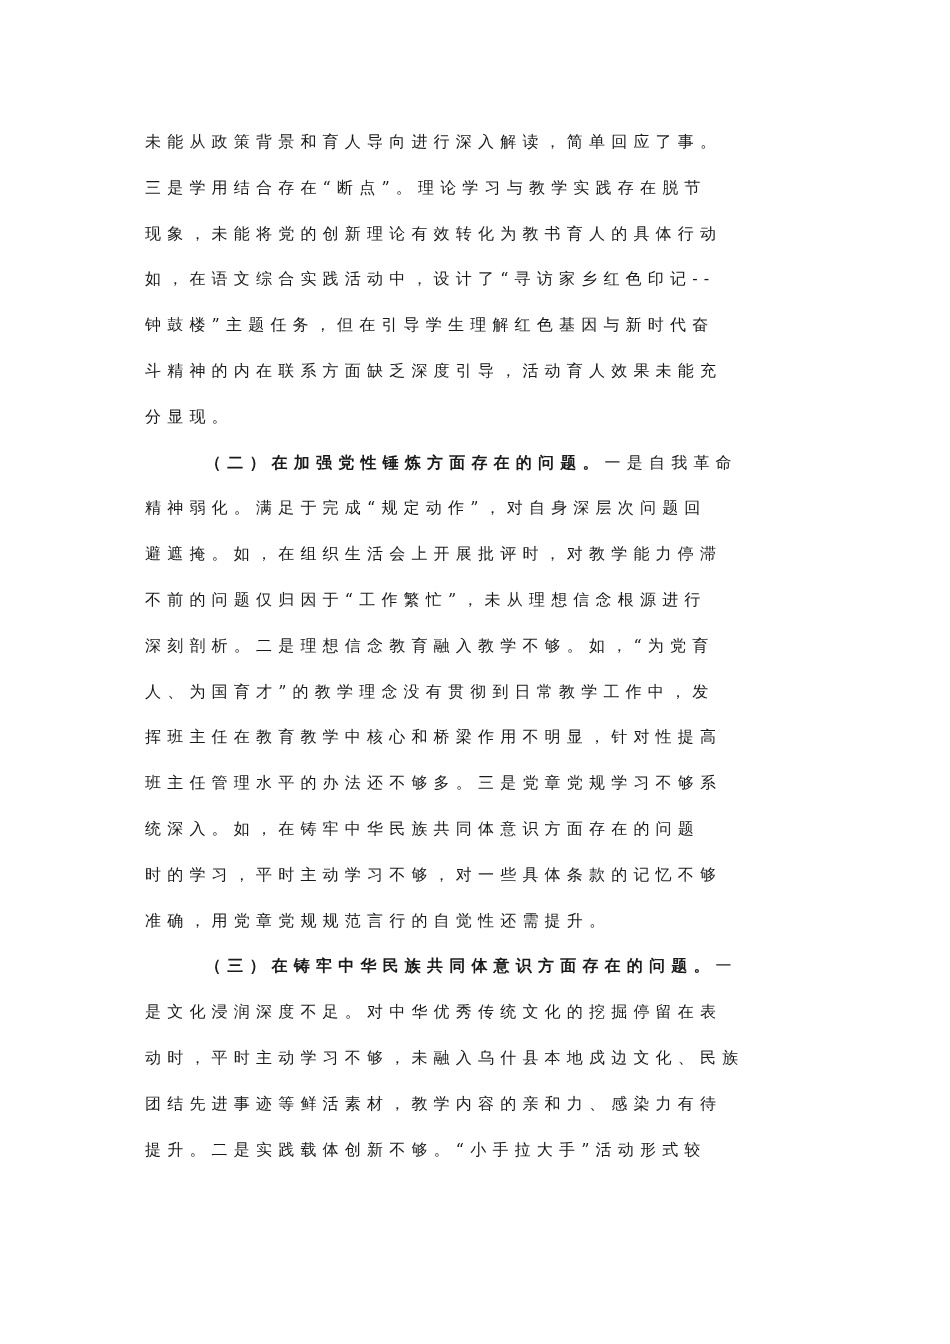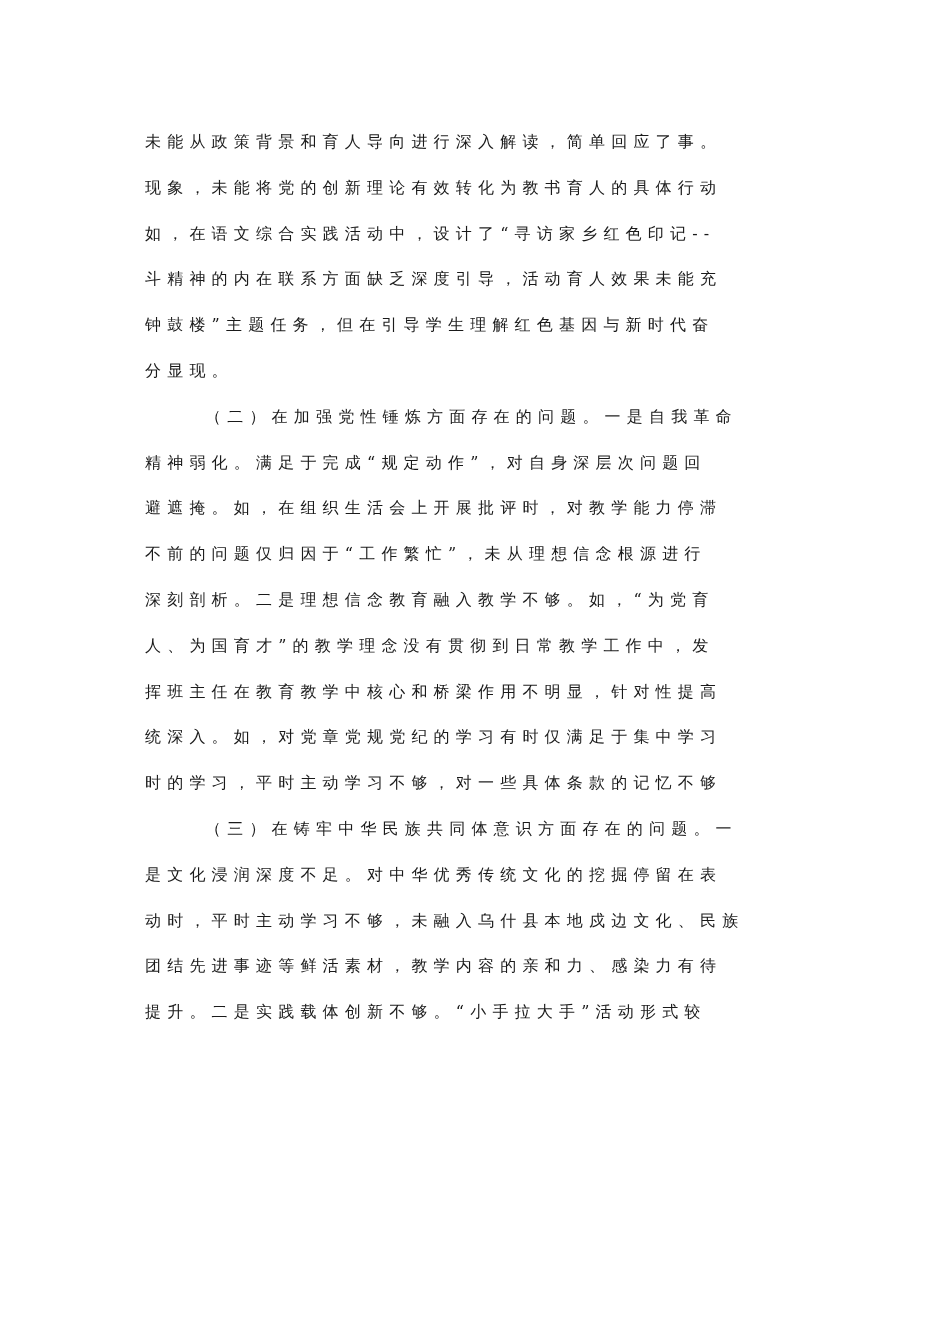--- a/index.html
+++ b/index.html
@@ -34,48 +34,51 @@
       line-height: 45.8px;
       font-size: 16px;
       letter-spacing: 6.2px;
       white-space: nowrap;
       overflow: visible;
     }
     .line.indent {
       padding-left: 60px;
     }
     .heading {
-      font-weight: normal;
+      font-weight: bold;
     }
   </style>
 </head>
 <body>
 
 <div class="page">
   <div class="text-block">
 
     <div class="paragraph">
       <div class="line"><span class="heading"></span><span>未能从政策背景和育人导向进行深入解读，简单回应了事。</span></div>
+      <div class="line"><span class="heading"></span><span>三是学用结合存在“断点”。理论学习与教学实践存在脱节</span></div>
       <div class="line"><span class="heading"></span><span>现象，未能将党的创新理论有效转化为教书育人的具体行动</span></div>
       <div class="line"><span class="heading"></span><span>如，在语文综合实践活动中，设计了“寻访家乡红色印记--</span></div>
+      <div class="line"><span class="heading"></span><span>钟鼓楼”主题任务，但在引导学生理解红色基因与新时代奋</span></div>
       <div class="line"><span class="heading"></span><span>斗精神的内在联系方面缺乏深度引导，活动育人效果未能充</span></div>
-      <div class="line"><span class="heading"></span><span>钟鼓楼”主题任务，但在引导学生理解红色基因与新时代奋</span></div>
       <div class="line"><span class="heading"></span><span>分显现。</span></div>
     </div>
 
     <div class="paragraph">
       <div class="line indent"><span class="heading">（二）在加强党性锤炼方面存在的问题。</span><span>一是自我革命</span></div>
       <div class="line"><span>精神弱化。满足于完成“规定动作”，对自身深层次问题回</span></div>
       <div class="line"><span>避遮掩。如，在组织生活会上开展批评时，对教学能力停滞</span></div>
       <div class="line"><span>不前的问题仅归因于“工作繁忙”，未从理想信念根源进行</span></div>
       <div class="line"><span>深刻剖析。二是理想信念教育融入教学不够。如，“为党育</span></div>
       <div class="line"><span>人、为国育才”的教学理念没有贯彻到日常教学工作中，发</span></div>
       <div class="line"><span>挥班主任在教育教学中核心和桥梁作用不明显，针对性提高</span></div>
-      <div class="line"><span>统深入。如，对党章党规党纪的学习有时仅满足于集中学习</span></div>
+      <div class="line"><span>班主任管理水平的办法还不够多。三是党章党规学习不够系</span></div>
+      <div class="line"><span>统深入。如，在铸牢中华民族共同体意识方面存在的问题</span></div>
       <div class="line"><span>时的学习，平时主动学习不够，对一些具体条款的记忆不够</span></div>
+      <div class="line"><span>准确，用党章党规规范言行的自觉性还需提升。</span></div>
     </div>
 
     <div class="paragraph">
       <div class="line indent"><span class="heading">（三）在铸牢中华民族共同体意识方面存在的问题。</span><span>一</span></div>
       <div class="line"><span>是文化浸润深度不足。对中华优秀传统文化的挖掘停留在表</span></div>
       <div class="line"><span>动时，平时主动学习不够，未融入乌什县本地戍边文化、民族</span></div>
       <div class="line"><span>团结先进事迹等鲜活素材，教学内容的亲和力、感染力有待</span></div>
       <div class="line"><span>提升。二是实践载体创新不够。“小手拉大手”活动形式较</span></div>
     </div>
 

